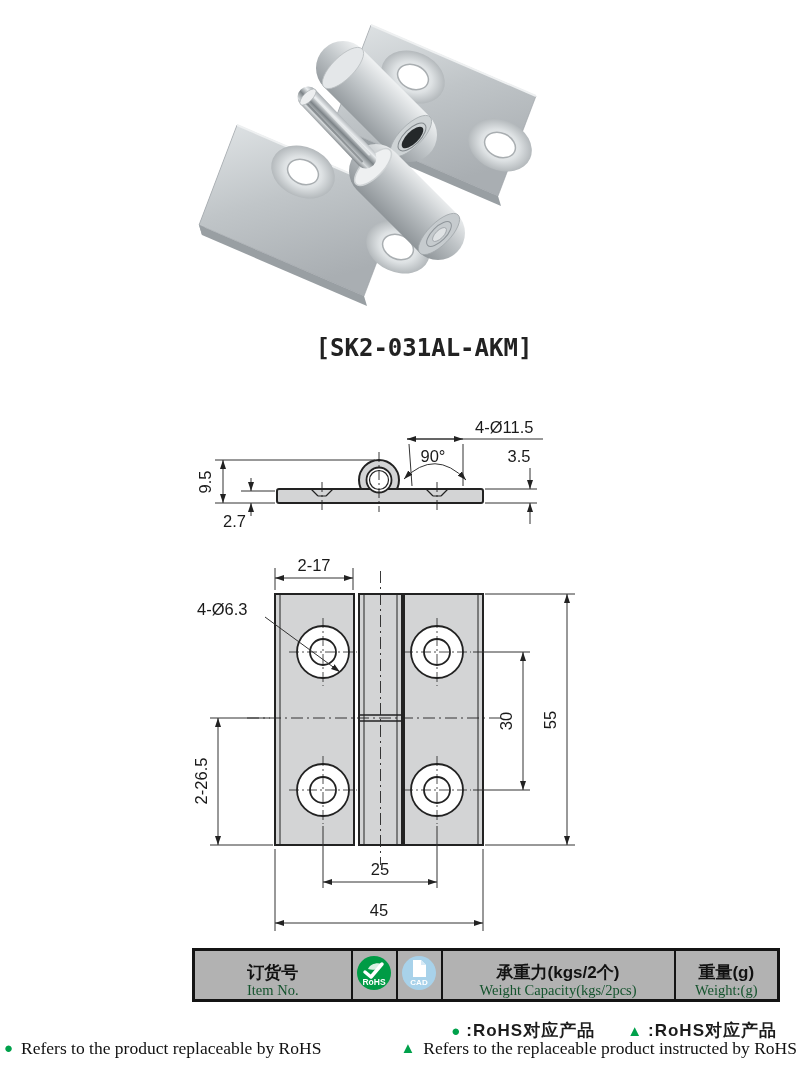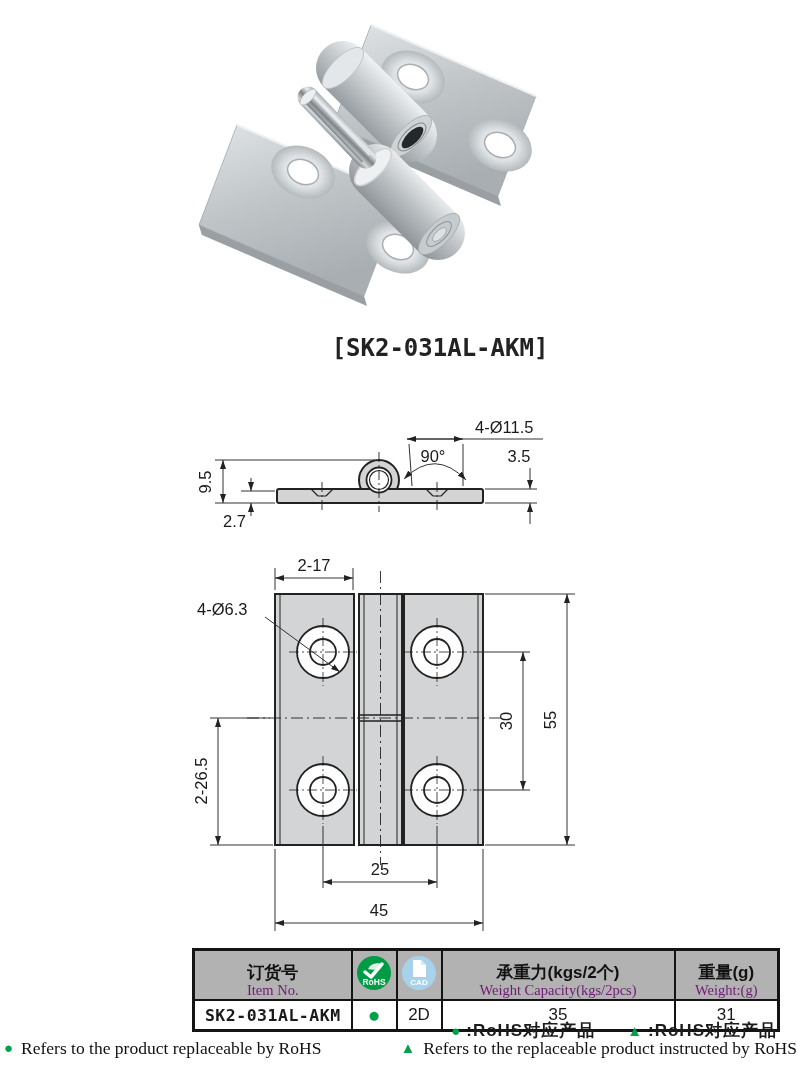--- a/index.html
+++ b/index.html
@@ -1,34 +1,34 @@
 <!DOCTYPE html>
 <html><head>
 <meta charset="utf-8">
 <style>
   html,body{margin:0;padding:0;background:#fff;}
   .page{position:relative;width:800px;height:1066px;background:#ffffff;overflow:hidden;
         font-family:"Liberation Sans",sans-serif;color:#1a1a1a;}
   .abs{position:absolute;}
 
   
-  .code-title{left:195px;top:334px;width:490px;text-align:center;
+  .code-title{left:179px;top:334px;width:490px;text-align:center;
     font-family:"DejaVu Sans Mono",monospace;font-size:24px;font-weight:bold;
     color:#222;letter-spacing:0px;}
 
   
   text.dim{font-family:"Liberation Sans",sans-serif;font-size:16.5px;fill:#1a1a1a;}
 
   
   table.spec{position:absolute;left:192px;top:948px;width:585px;border-collapse:collapse;
     table-layout:fixed;border:3px solid #141414;}
   table.spec th,table.spec td{border:2px solid #141414;text-align:center;vertical-align:middle;padding:0;}
   table.spec th{background:#b2b2b2;height:43px;font-weight:normal;}
   .hdr-cn{font-size:17px;font-weight:bold;line-height:1.2;color:#111;margin-top:12px;}
-  .hdr-en{font-family:"Liberation Serif",serif;font-size:14.5px;line-height:1.1;color:#701a75;}
+  .hdr-en{font-family:"Liberation Serif",serif;font-size:14.5px;line-height:1.1;color:#14532d;}
   table.spec td{height:28px;background:#fff;}
   td.item-cell{background:#f7aa62;font-family:"DejaVu Sans Mono",monospace;
     font-weight:bold;font-size:16.5px;letter-spacing:0.5px;}
   td.num-cell{font-size:17px;}
   .green-dot{color:#00a14b;font-size:21px;line-height:1;}
 
   
   .legend{right:23px;top:1019px;display:flex;align-items:center;gap:5px;
     font-size:17px;font-weight:bold;letter-spacing:1px;color:#1c1c1c;}
   .legend .gap{width:22px;}
@@ -319,29 +319,20 @@
       </th>
       <th>
         <div class="hdr-cn">承重力(kgs/2个)</div>
         <div class="hdr-en">Weight Capacity(kgs/2pcs)</div>
       </th>
       <th>
         <div class="hdr-cn">重量(g)</div>
         <div class="hdr-en">Weight:(g)</div>
       </th>
     </tr>
-    <tr>
-      <td class="item-cell">SK2-031AL-AKM</td>
-      <td>
-        <span class="green-dot">●</span>
-      </td>
-      <td class="num-cell">2D</td>
-      <td class="num-cell">35</td>
-      <td class="num-cell">31</td>
-    </tr>
   </tbody>
     </table>
 
   <div class="abs legend">
     <span class="mark">●</span>
     <span>:RoHS对应产品</span>
     <span class="gap"></span>
     <span class="mark">▲</span>
     <span>:RoHS对应产品</span>
   </div>

